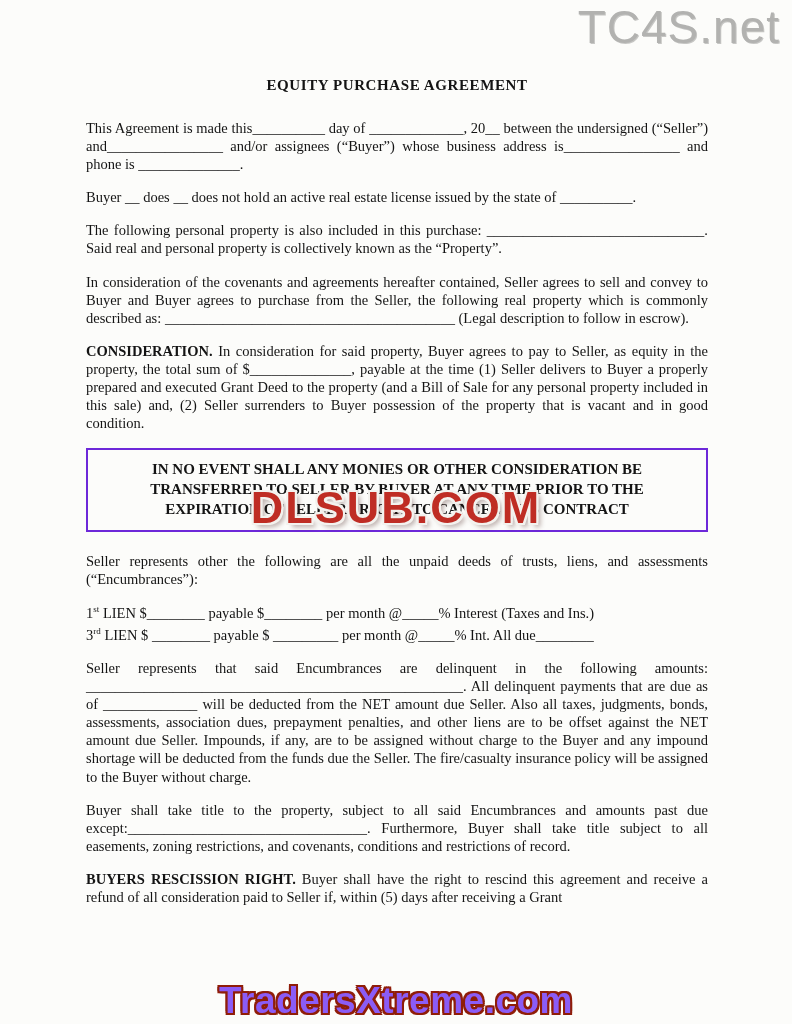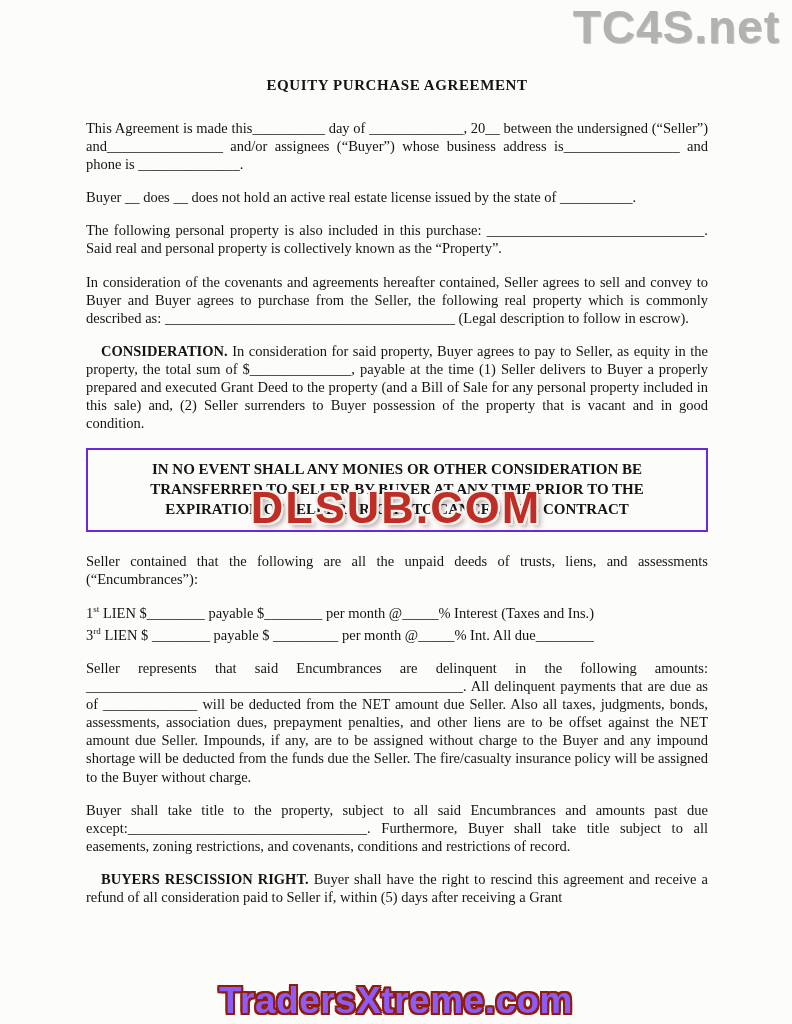--- a/index.html
+++ b/index.html
@@ -20,38 +20,38 @@
     line-height:1.25;
   }
   .title {
     font-size:15px;
     font-weight:bold;
     text-align:center;
     letter-spacing:0.6px;
     margin:0 0 24px 0;
   }
   .content p { margin:0 0 15px 0; }
-  .lead { font-weight:bold;margin-left:15px; }
+  .lead { font-weight:bold; }
   .notice-box {
     border:2px solid #6d28d9;
     margin:4px 0 20px 0;
     padding:9px 24px 11px 24px;
     text-align:center;
     font-weight:bold;
     font-size:15px;
     line-height:1.35;
   }
   .liens { margin:0 0 15px 0; }
   .lien { margin:0 0 4px 0; white-space:nowrap; text-align:left; }
   .lien sup { font-size:9px; line-height:0; }
   .wm-top {
     position:absolute;
     top:0px; right:12px;
     font-family:"Liberation Sans", sans-serif;
-    font-weight:bold;
+    font-weight:normal;
     font-size:46px;
     letter-spacing:1px;
     color:#b2b2b0;
     text-shadow:1px 1px 0 #c6c6c4;
   }
   .wm-center {
     position:absolute;
     top:482px; left:50%;
     transform:translateX(-50%);
     font-family:"Liberation Sans", sans-serif;
@@ -102,21 +102,21 @@
     <p>The following personal property is also included in this purchase: ______________________________. Said real and personal property is collectively known as the “Property”.</p>
 
     <p>In consideration of the covenants and agreements hereafter contained, Seller agrees to sell and convey to Buyer and Buyer agrees to purchase from the Seller, the following real property which is commonly described as: ________________________________________ (Legal description to follow in escrow).</p>
 
     <p><span class="lead">CONSIDERATION.</span><span> In consideration for said property, Buyer agrees to pay to Seller, as equity in the property, the total sum of $______________, payable at the time (1) Seller delivers to Buyer a properly prepared and executed Grant Deed to the property (and a Bill of Sale for any personal property included in this sale) and, (2) Seller surrenders to Buyer possession of the property that is vacant and in good condition.</span></p>
 
     <div class="notice-box">
       <span>IN NO EVENT SHALL ANY MONIES OR OTHER CONSIDERATION BE TRANSFERRED TO SELLER BY BUYER AT ANY TIME PRIOR TO THE EXPIRATION OF SELLERS RIGHT TO CANCEL THIS CONTRACT</span>
     </div>
 
-    <p>Seller contained that the following are all the unpaid deeds of trusts, liens, and assessments (“Encumbrances”):</p>
+    <p>Seller represents other the following are all the unpaid deeds of trusts, liens, and assessments (“Encumbrances”):</p>
 
     <div class="liens">
       <div class="lien"><span>1</span><sup>st</sup><span> LIEN $________ payable $________ per month @_____% Interest (Taxes and Ins.)</span></div>
       <div class="lien"><span>3</span><sup>rd</sup><span> LIEN $ ________ payable $ _________ per month @_____% Int. All due________</span></div>
     </div>
 
     <p>Seller represents that said Encumbrances are delinquent in the following amounts: ____________________________________________________. All delinquent payments that are due as of _____________ will be deducted from the NET amount due Seller. Also all taxes, judgments, bonds, assessments, association dues, prepayment penalties, and other liens are to be offset against the NET amount due Seller. Impounds, if any, are to be assigned without charge to the Buyer and any impound shortage will be deducted from the funds due the Seller. The fire/casualty insurance policy will be assigned to the Buyer without charge.</p>
 
     <p>Buyer shall take title to the property, subject to all said Encumbrances and amounts past due except:_________________________________. Furthermore, Buyer shall take title subject to all easements, zoning restrictions, and covenants, conditions and restrictions of record.</p>
 

